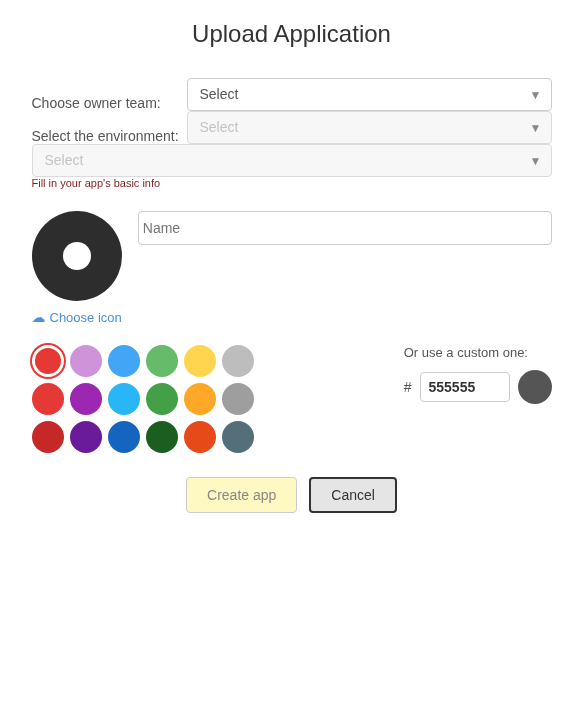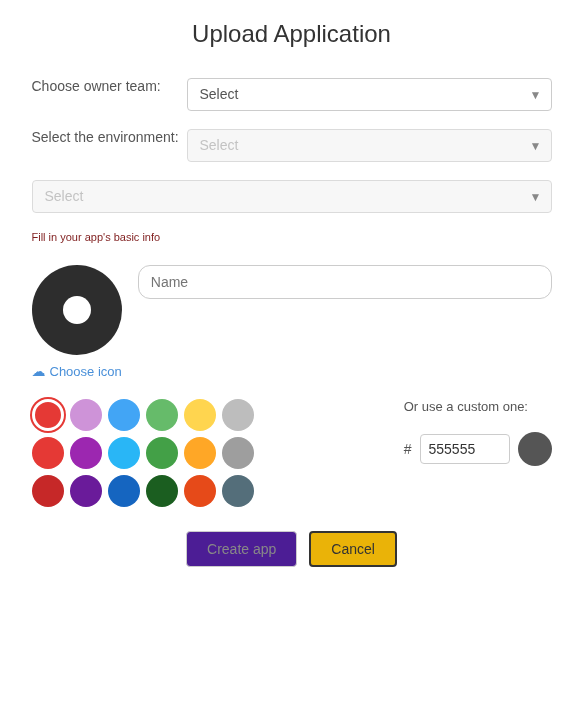--- a/index.html
+++ b/index.html
@@ -19,22 +19,21 @@
     }
     .page-title {
       text-align: center;
       font-size: 24px;
       font-weight: 400;
       color: #333;
       margin-bottom: 30px;
     }
     .form-row {
       display: flex;
-      align-items: flex-start;
-      margin-bottom: 18px;
+      align-items: flex-end;
     }
     .form-label {
       min-width: 155px;
       font-size: 14px;
       color: #555;
     }
     .select-wrapper {
       flex: 1;
       position: relative;
     }
@@ -111,23 +110,23 @@
       font-size: 14px;
     }
     .fields-area {
       flex: 1;
       display: flex;
       flex-direction: column;
       gap: 10px;
     }
     .text-input {
       width: 100%;
-      padding: 8px 12px;
-      border: 1px solid #ccc;
-      border-radius: 12px;
+      padding: 8px 4px;
+      border: 1px solid #ccc;
+      border-radius: 4px;
       font-size: 14px;
       color: #404040;
       outline: none;
     }
     .description-input {
       width: 100%;
       padding: 8px 12px;
       border: 1px solid #ccc;
       border-radius: 4px;
       font-size: 14px;
@@ -163,21 +162,20 @@
       cursor: pointer;
       border: 2px solid transparent;
     }
     .color-swatch.selected {
       border: 3px solid #fff;
       box-shadow: 0 0 0 2px #e53935;
     }
     .custom-color-area {
       display: flex;
       flex-direction: column;
-      gap: 8px;
     }
     .custom-color-label {
       font-size: 13px;
       color: #555;
       margin-bottom: 10px;
     }
     .custom-color-input-row {
       display: flex;
       align-items: center;
       gap: 8px;
@@ -186,45 +184,46 @@
       font-size: 14px;
       color: #555;
     }
     .hex-input {
       width: 90px;
       padding: 6px 8px;
       border: 1px solid #ccc;
       border-radius: 4px;
       font-size: 14px;
       color: #333;
+      font-weight: bold;
     }
     .color-preview-circle {
       width: 34px;
       height: 34px;
       border-radius: 50%;
       cursor: pointer;
     }
     .buttons-row {
       display: flex;
       justify-content: center;
       gap: 12px;
       margin-top: 8px;
     }
     .btn-create {
       padding: 8px 20px;
-      background: #4c1d95;
+      background: #fef9c3;
       border: 1px solid #ccc;
       border-radius: 4px;
       font-size: 14px;
       color: #888;
       cursor: pointer;
     }
     .btn-cancel {
       padding: 8px 20px;
-      background: #eab308;
+      background: #e5e5e5;
       border: 2px solid #333;
       border-radius: 4px;
       font-size: 14px;
       color: #333;
       cursor: pointer;
       font-weight: 500;
     }
   </style>
 </head>
 <body>

